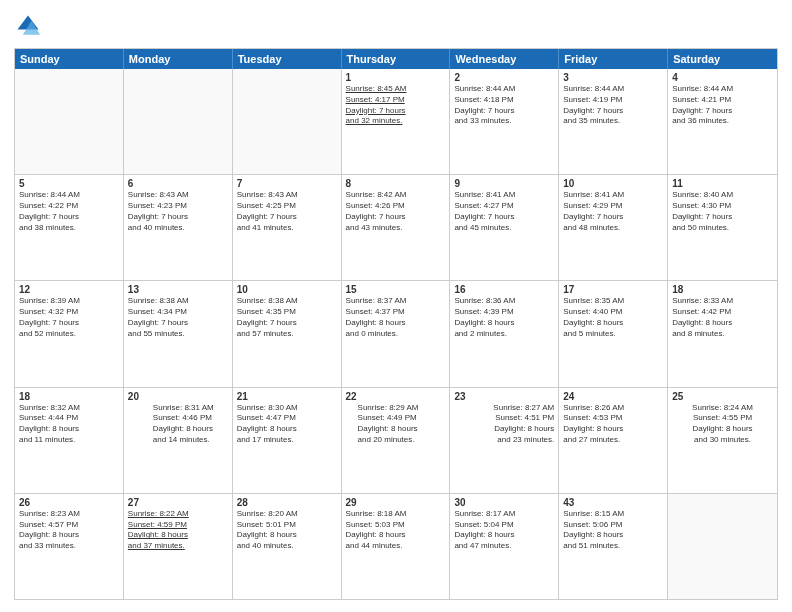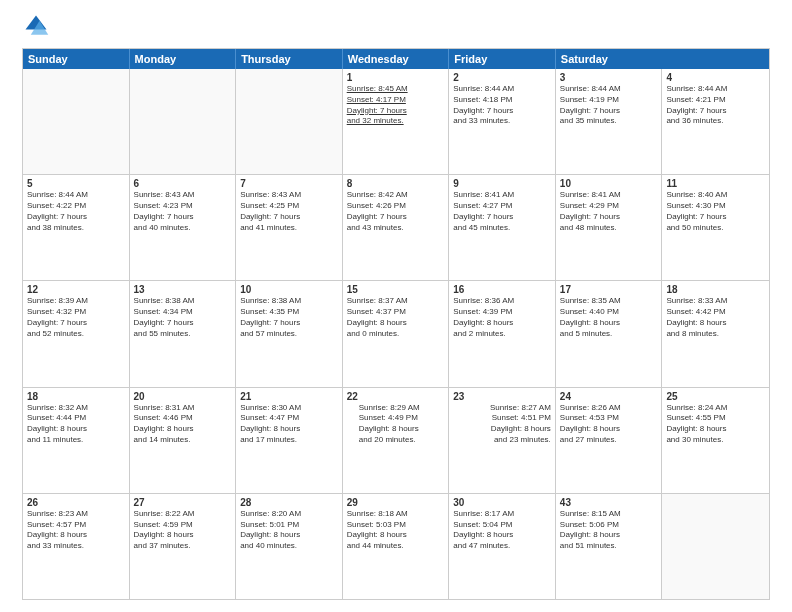--- a/index.html
+++ b/index.html
@@ -6,21 +6,21 @@
     body {
       font-family: Arial, sans-serif;
       background: #fff;
       width: 792px;
       height: 612px;
       overflow: hidden;
     }
     .page {
       width: 792px;
       height: 612px;
-      padding: 12px 22px;
+      padding: 12px 14px;
       display: flex;
       flex-direction: column;
     }
     .header {
       display: flex;
       justify-content: space-between;
       align-items: flex-start;
       margin-bottom: 8px;
     }
     .logo {
@@ -125,20 +125,21 @@
     <div class="title-block">
       <div class="month-title"></div>
       <div class="location"></div>
     </div>
   </div>
 
   <div class="calendar">
     <div class="cal-header">
     <div class="cal-header-cell">Sunday</div>
         <div class="cal-header-cell">Monday</div>
+        <div class="cal-header-cell">Tuesday</div>
         <div class="cal-header-cell">Thursday</div>
         <div class="cal-header-cell">Wednesday</div>
         <div class="cal-header-cell">Friday</div>
         <div class="cal-header-cell">Saturday</div>
       </div>
     <div class="cal-body">
     <div class="cal-row">
           <div class="cal-cell empty"></div>
           <div class="cal-cell empty"></div>
           <div class="cal-cell empty"></div>
@@ -276,21 +277,21 @@
         <div class="cal-row">
           <div class="cal-cell">
             <span class="day-num">18</span>
             <div class="cell-text" style="white-space: pre-line;">Sunrise: 8:32 AM
 Sunset: 4:44 PM
 Daylight: 8 hours
 and 11 minutes.</div>
           </div>
           <div class="cal-cell">
             <span class="day-num">20</span>
-            <div class="cell-text" style="white-space: pre-line;">Sunrise: 8:31 AM
+            <div class="cell-text" style="white-space: pre-line; margin-left: 25px;">Sunrise: 8:31 AM
 Sunset: 4:46 PM
 Daylight: 8 hours
 and 14 minutes.</div>
           </div>
           <div class="cal-cell">
             <span class="day-num">21</span>
             <div class="cell-text" style="white-space: pre-line;">Sunrise: 8:30 AM
 Sunset: 4:47 PM
 Daylight: 8 hours
 and 17 minutes.</div>
@@ -311,37 +312,37 @@
           </div>
           <div class="cal-cell">
             <span class="day-num">24</span>
             <div class="cell-text" style="white-space: pre-line;">Sunrise: 8:26 AM
 Sunset: 4:53 PM
 Daylight: 8 hours
 and 27 minutes.</div>
           </div>
           <div class="cal-cell">
             <span class="day-num">25</span>
-            <div class="cell-text" style="white-space: pre-line;">Sunrise: 8:24 AM
+            <div class="cell-text" style="white-space: pre-line; text-align: center;">Sunrise: 8:24 AM
 Sunset: 4:55 PM
 Daylight: 8 hours
 and 30 minutes.</div>
           </div>
         </div>
         <div class="cal-row">
           <div class="cal-cell">
             <span class="day-num">26</span>
             <div class="cell-text" style="white-space: pre-line;">Sunrise: 8:23 AM
 Sunset: 4:57 PM
 Daylight: 8 hours
 and 33 minutes.</div>
           </div>
           <div class="cal-cell">
             <span class="day-num">27</span>
-            <div class="cell-text" style="white-space: pre-line;">Sunrise: 8:22 AM
+            <div class="cell-text" style="white-space: pre-line; text-decoration: underline;">Sunrise: 8:22 AM
 Sunset: 4:59 PM
 Daylight: 8 hours
 and 37 minutes.</div>
           </div>
           <div class="cal-cell">
             <span class="day-num">28</span>
             <div class="cell-text" style="white-space: pre-line;">Sunrise: 8:20 AM
 Sunset: 5:01 PM
 Daylight: 8 hours
 and 40 minutes.</div>

